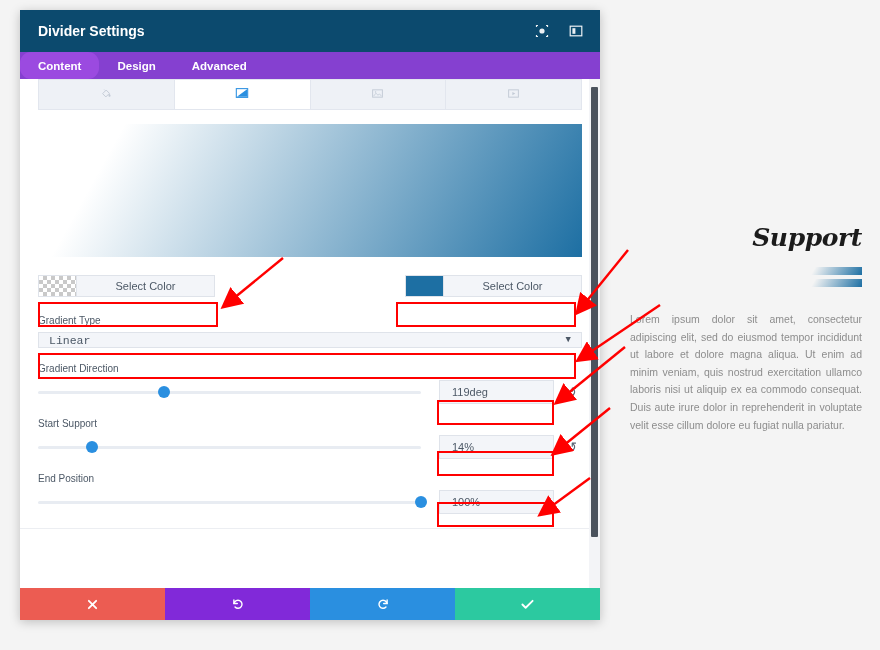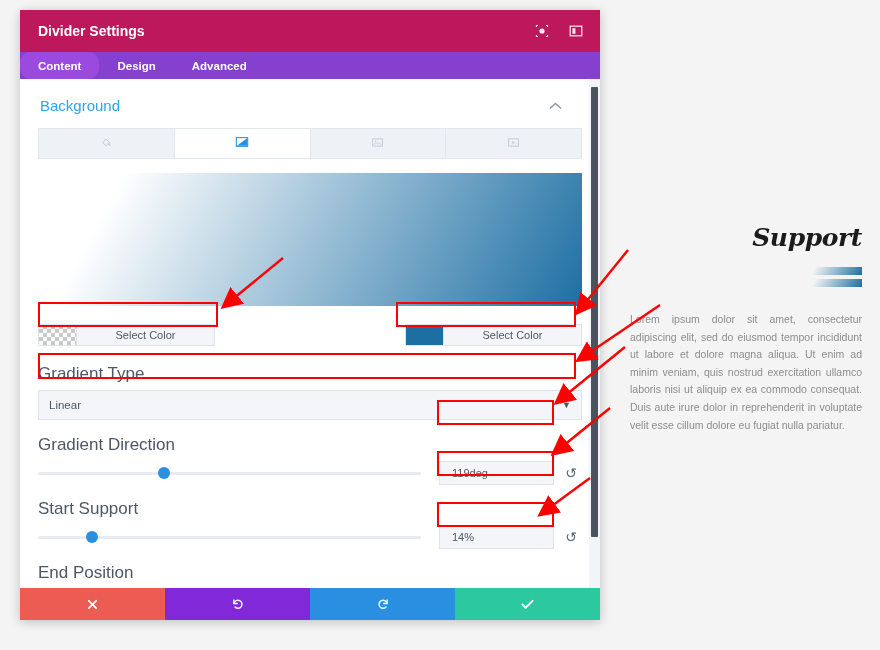--- a/index.html
+++ b/index.html
@@ -68,21 +68,21 @@
     width: 580px;
     height: 610px;
     background: #ffffff;
     box-shadow: 0 2px 10px rgba(0,0,0,0.22);
     display: flex;
     flex-direction: column;
     overflow: hidden;
   }
 
   .modal-header {
-    background: #be185d;
+    background: #0c4a6e;
     height: 42px;
     flex: 0 0 42px;
     display: flex;
     align-items: center;
     padding: 0 16px 0 18px;
     gap: 38px;
   }
   .modal-title {
     color: #ffffff;
     font-size: 14px;
@@ -221,37 +221,38 @@
   }
   .color-select-label {
     flex: 1;
     display: flex; align-items: center; justify-content: center;
     font-size: 11px;
     color: #4c5866;
   }
 
   
   .field-label {
-    font-size: 17px;
+    font-size: 10px;
     color: #4c5866;
     margin-bottom: 6px;
   }
 
   
   .select-box {
-    height: 30px;
+    height: 16px;
     background: #f3f5f9;
     border: 1px solid #dfe3ea;
     display: flex;
     align-items: center;
     padding: 0 10px;
     font-size: 11.5px;
     color: #4c5866;
     cursor: pointer;
     margin-bottom: 15px;
+    font-family: Liberation Mono, monospace;
   }
   .select-box span:first-child { flex: 1; }
   .caret { font-size: 9px; color: #4c5866; }
 
   
   .slider-row {
     display: flex;
     align-items: center;
     margin-bottom: 14px;
   }
@@ -378,28 +379,20 @@
 
   <div class="modal-tabs">
     <div class="modal-tab active">Content</div>
     <div class="modal-tab">Design</div>
     <div class="modal-tab">Advanced</div>
   </div>
 
   <div class="modal-body">
     <div class="scroll-area">
 
-      <div class="section-head">
-        <div class="section-title">Background</div>
-        <div class="chev">
-          <svg width="13" height="8" viewBox="0 0 13 8" fill="none" stroke="#8b99a8" stroke-width="1.6">
-            <path d="M1 6.5 L6.5 1.5 L12 6.5"></path>
-          </svg>
-        </div>
-      </div>
 
       <div class="content-inner">
 
         <div class="bg-type-tabs">
           <div class="bg-type-tab">
             <span>
               <svg width="13" height="13" viewBox="0 0 16 16" fill="none" stroke="#c3cbd6" stroke-width="1.2">
                 <path d="M3.2 8.2 L7.6 3.8 L11.6 7.8 L7.2 12.2 Z"></path>
                 <path d="M6.2 4.2 L5.2 3.2"></path>
                 <path d="M13 10.5 c0 1 -.6 1.6 -1.3 1.6 s-1.3 -.6 -1.3 -1.6 c0 -.8 1.3 -2.3 1.3 -2.3 s1.3 1.5 1.3 2.3z" fill="#c3cbd6" stroke="none"></path>

